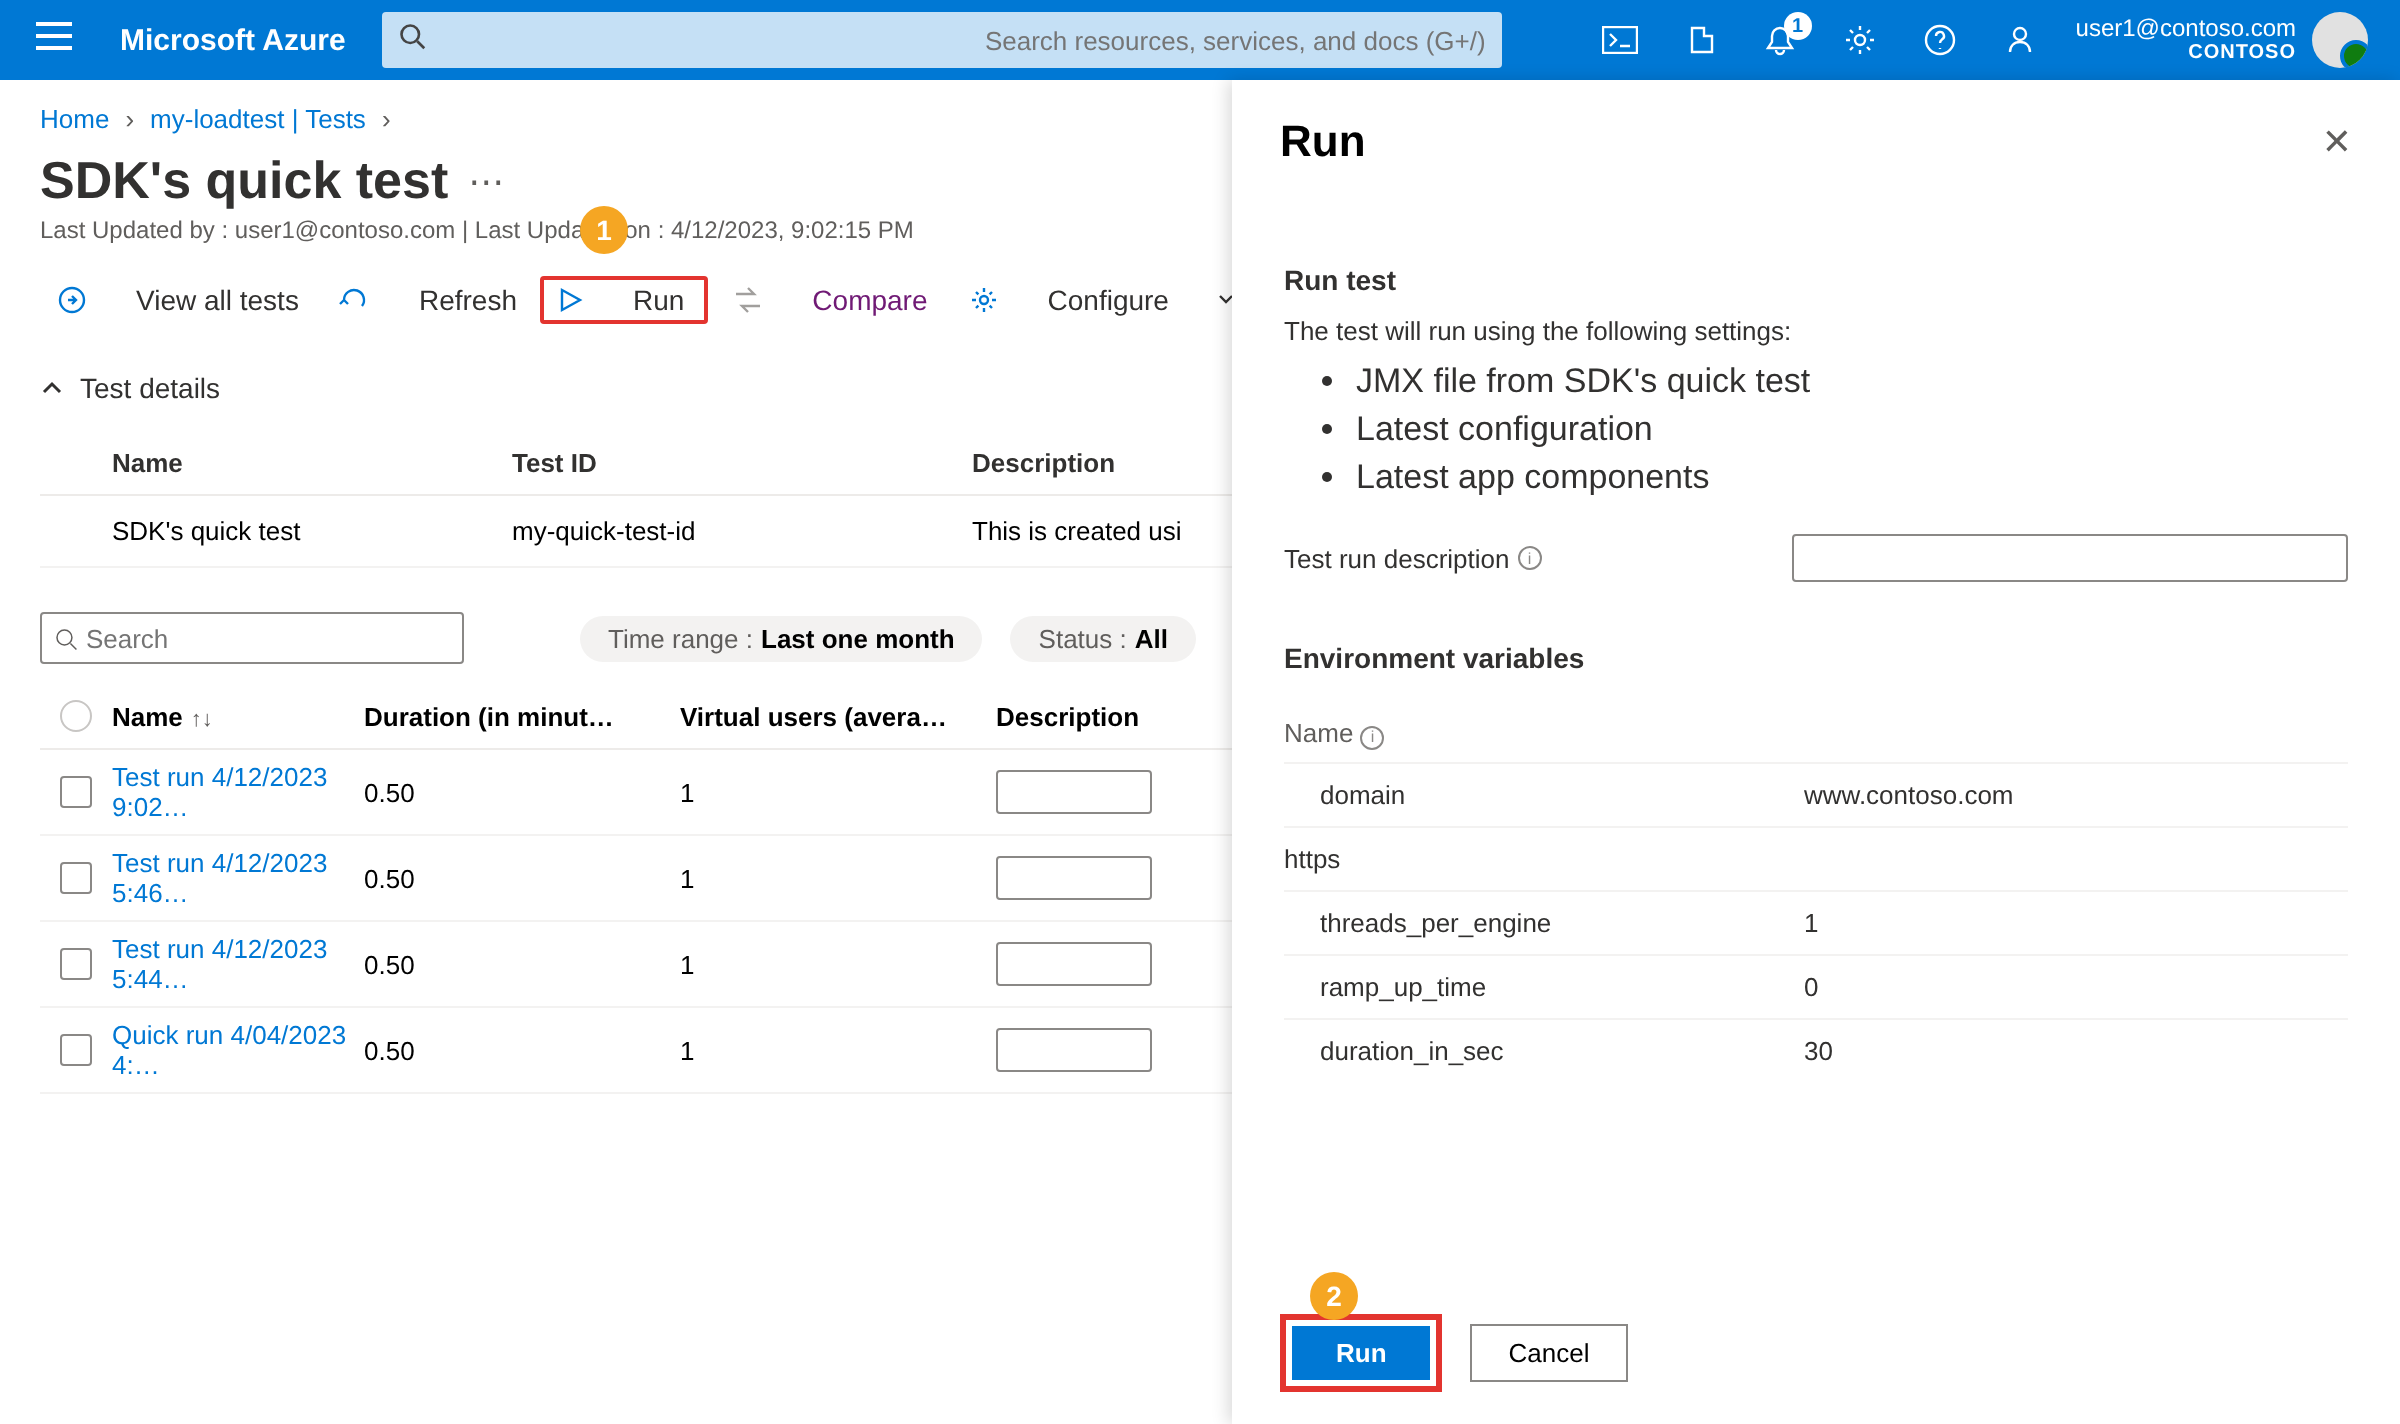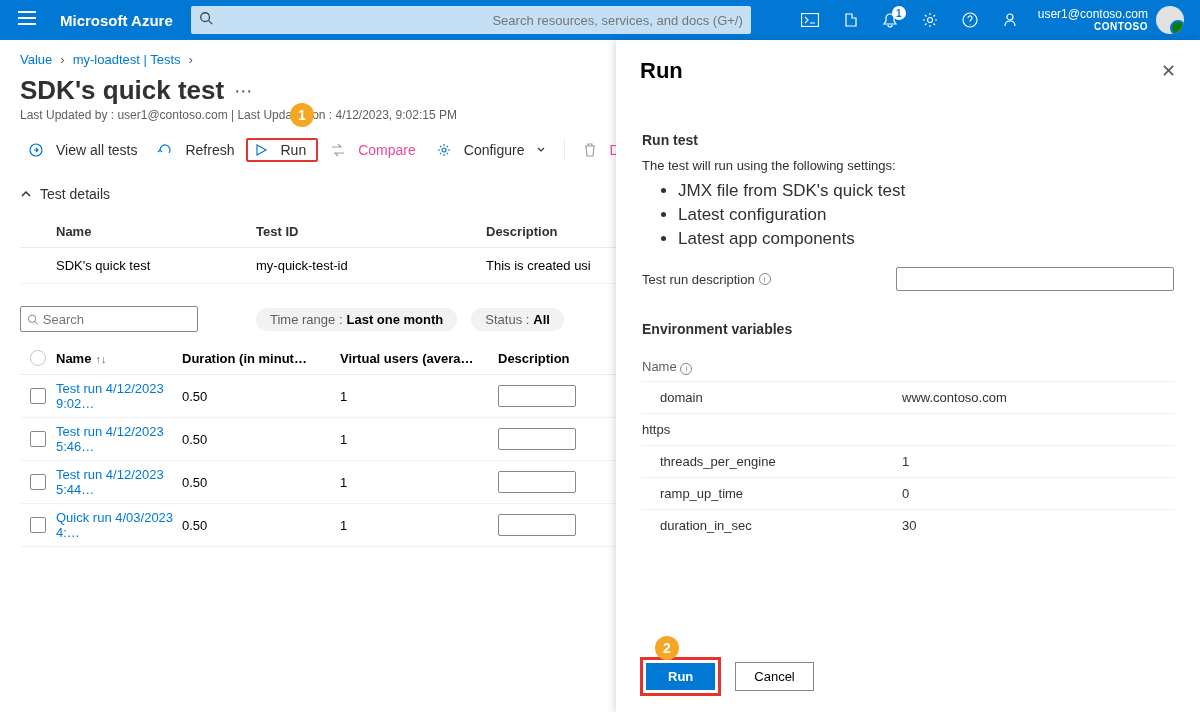--- a/index.html
+++ b/index.html
@@ -24,37 +24,37 @@
 
     .breadcrumb { padding: 12px 20px 4px; font-size: 13px; display: flex; align-items: center; gap: 8px; }
     .breadcrumb a { color: #0078d4; text-decoration: none; }
     .breadcrumb .chev { color: #605e5c; }
     .page-title-row { padding: 4px 20px 0; display: flex; align-items: center; gap: 10px; }
     .page-title { font-size: 26px; font-weight: 600; color: #323130; }
     .more-dots { color: #605e5c; font-size: 18px; cursor: pointer; }
     .subtitle { padding: 2px 20px 10px; font-size: 12px; color: #605e5c; }
 
     .cmdbar { padding: 6px 20px 12px; display: flex; align-items: center; gap: 4px; font-size: 14px; color: #323130; }
-    .cmdbtn { display: flex; align-items: center; gap: 12px; padding: 4px 8px; cursor: pointer; border-radius: 2px; }
-    .cmdbtn.disabled { color: #ec4899; }
+    .cmdbtn { display: flex; align-items: center; gap: 24px; padding: 4px 8px; cursor: pointer; border-radius: 2px; }
+    .cmdbtn.disabled { color: #701a75; }
     .cmdbtn svg { stroke: #0078d4; fill: none; }
     .cmdbtn.disabled svg { stroke: #a19f9d; }
     .run-highlight { border: 2px solid #e3342f; padding: 2px 10px 2px 6px; position: relative; }
     .cmd-divider { width: 1px; height: 22px; background: #edebe9; margin: 0 6px; }
     .annot { position: absolute; width: 24px; height: 24px; border-radius: 50%; background: #f5a623; color: #fff; font-weight: 600; font-size: 14px; display: flex; align-items: center; justify-content: center; z-index: 50; }
     .testdetails-hdr { display: flex; align-items: center; gap: 8px; padding: 12px 20px; font-size: 14px; color: #323130; cursor: pointer; }
     .grid { padding: 0 20px; }
     .grid-hdr { display: flex; padding: 10px 0 8px 36px; font-size: 13px; font-weight: 600; color: #323130; border-bottom: 1px solid #edebe9; }
     .grid-row { display: flex; padding: 10px 0 10px 36px; font-size: 13px; border-bottom: 1px solid #f3f2f1; }
     .col-name { width: 200px; }
     .col-id   { width: 230px; }
     .col-desc { flex: 1; }
 
     .filters { display: flex; align-items: center; gap: 14px; padding: 22px 20px 10px; }
-    .filter-search { width: 178px; height: 26px; border: 1px solid #8a8886; border-radius: 2px; display: flex; align-items: center; padding: 0 6px; font-size: 13px; color: #605e5c; }
+    .filter-search { width: 212px; height: 26px; border: 1px solid #8a8886; border-radius: 2px; display: flex; align-items: center; padding: 0 6px; font-size: 13px; color: #605e5c; }
     .filter-search input { border: none; outline: none; width: 100%; font-size: 13px; }
     .pill { background: #f3f2f1; border-radius: 14px; padding: 4px 14px; font-size: 13px; display: flex; gap: 4px; }
     .pill .pfx { color: #605e5c; }
     .pill .val { font-weight: 600; }
 
     .runs-grid { padding: 0 20px; }
     .runs-hdr { display: flex; align-items: center; padding: 8px 0; font-size: 13px; font-weight: 600; border-bottom: 1px solid #edebe9; }
     .runs-row { display: flex; align-items: center; padding: 6px 0; font-size: 13px; border-bottom: 1px solid #f3f2f1; min-height: 32px; }
     .chkcol { width: 36px; display: flex; justify-content: center; }
     .chk { width: 16px; height: 16px; border: 1px solid #8a8886; border-radius: 2px; }
@@ -155,21 +155,21 @@
   <div class="account">
     <div class="account-text">
       <div>user1@contoso.com</div>
       <div class="tenant">CONTOSO</div>
     </div>
     <div class="avatar"></div>
   </div>
 </div>
 
 <div class="breadcrumb">
-  <a href="#">Value</a>
+  <a href="#">Home</a>
   <span class="chev">›</span>
   <a href="#">my-loadtest | Tests</a>
   <span class="chev">›</span>
 </div>
 
 <div class="page-title-row">
   <div class="page-title">SDK's quick test</div>
   <div class="more-dots">⋯</div>
 </div>
 <div class="subtitle">Last Updated by : user1@contoso.com | Last Updated on : 4/12/2023, 9:02:15 PM</div>
@@ -299,21 +299,21 @@
     <div class="rcol-dur">0.50</div>
     <div class="rcol-vu">1</div>
     <div class="rcol-desc">
         <div class="desc-box"></div>
       </div>
   </div>
   <div class="runs-row">
     <div class="chkcol">
         <div class="chk"></div>
       </div>
-    <div class="rcol-name"><a href="#">Quick run 4/03/2023 4:…</a></div>
+    <div class="rcol-name"><a href="#">Quick run 4/04/2023 4:…</a></div>
     <div class="rcol-dur">0.50</div>
     <div class="rcol-vu">1</div>
     <div class="rcol-desc">
         <div class="desc-box"></div>
       </div>
   </div>
 </div>
 
 <div class="panel">
   <div class="panel-hdr">

